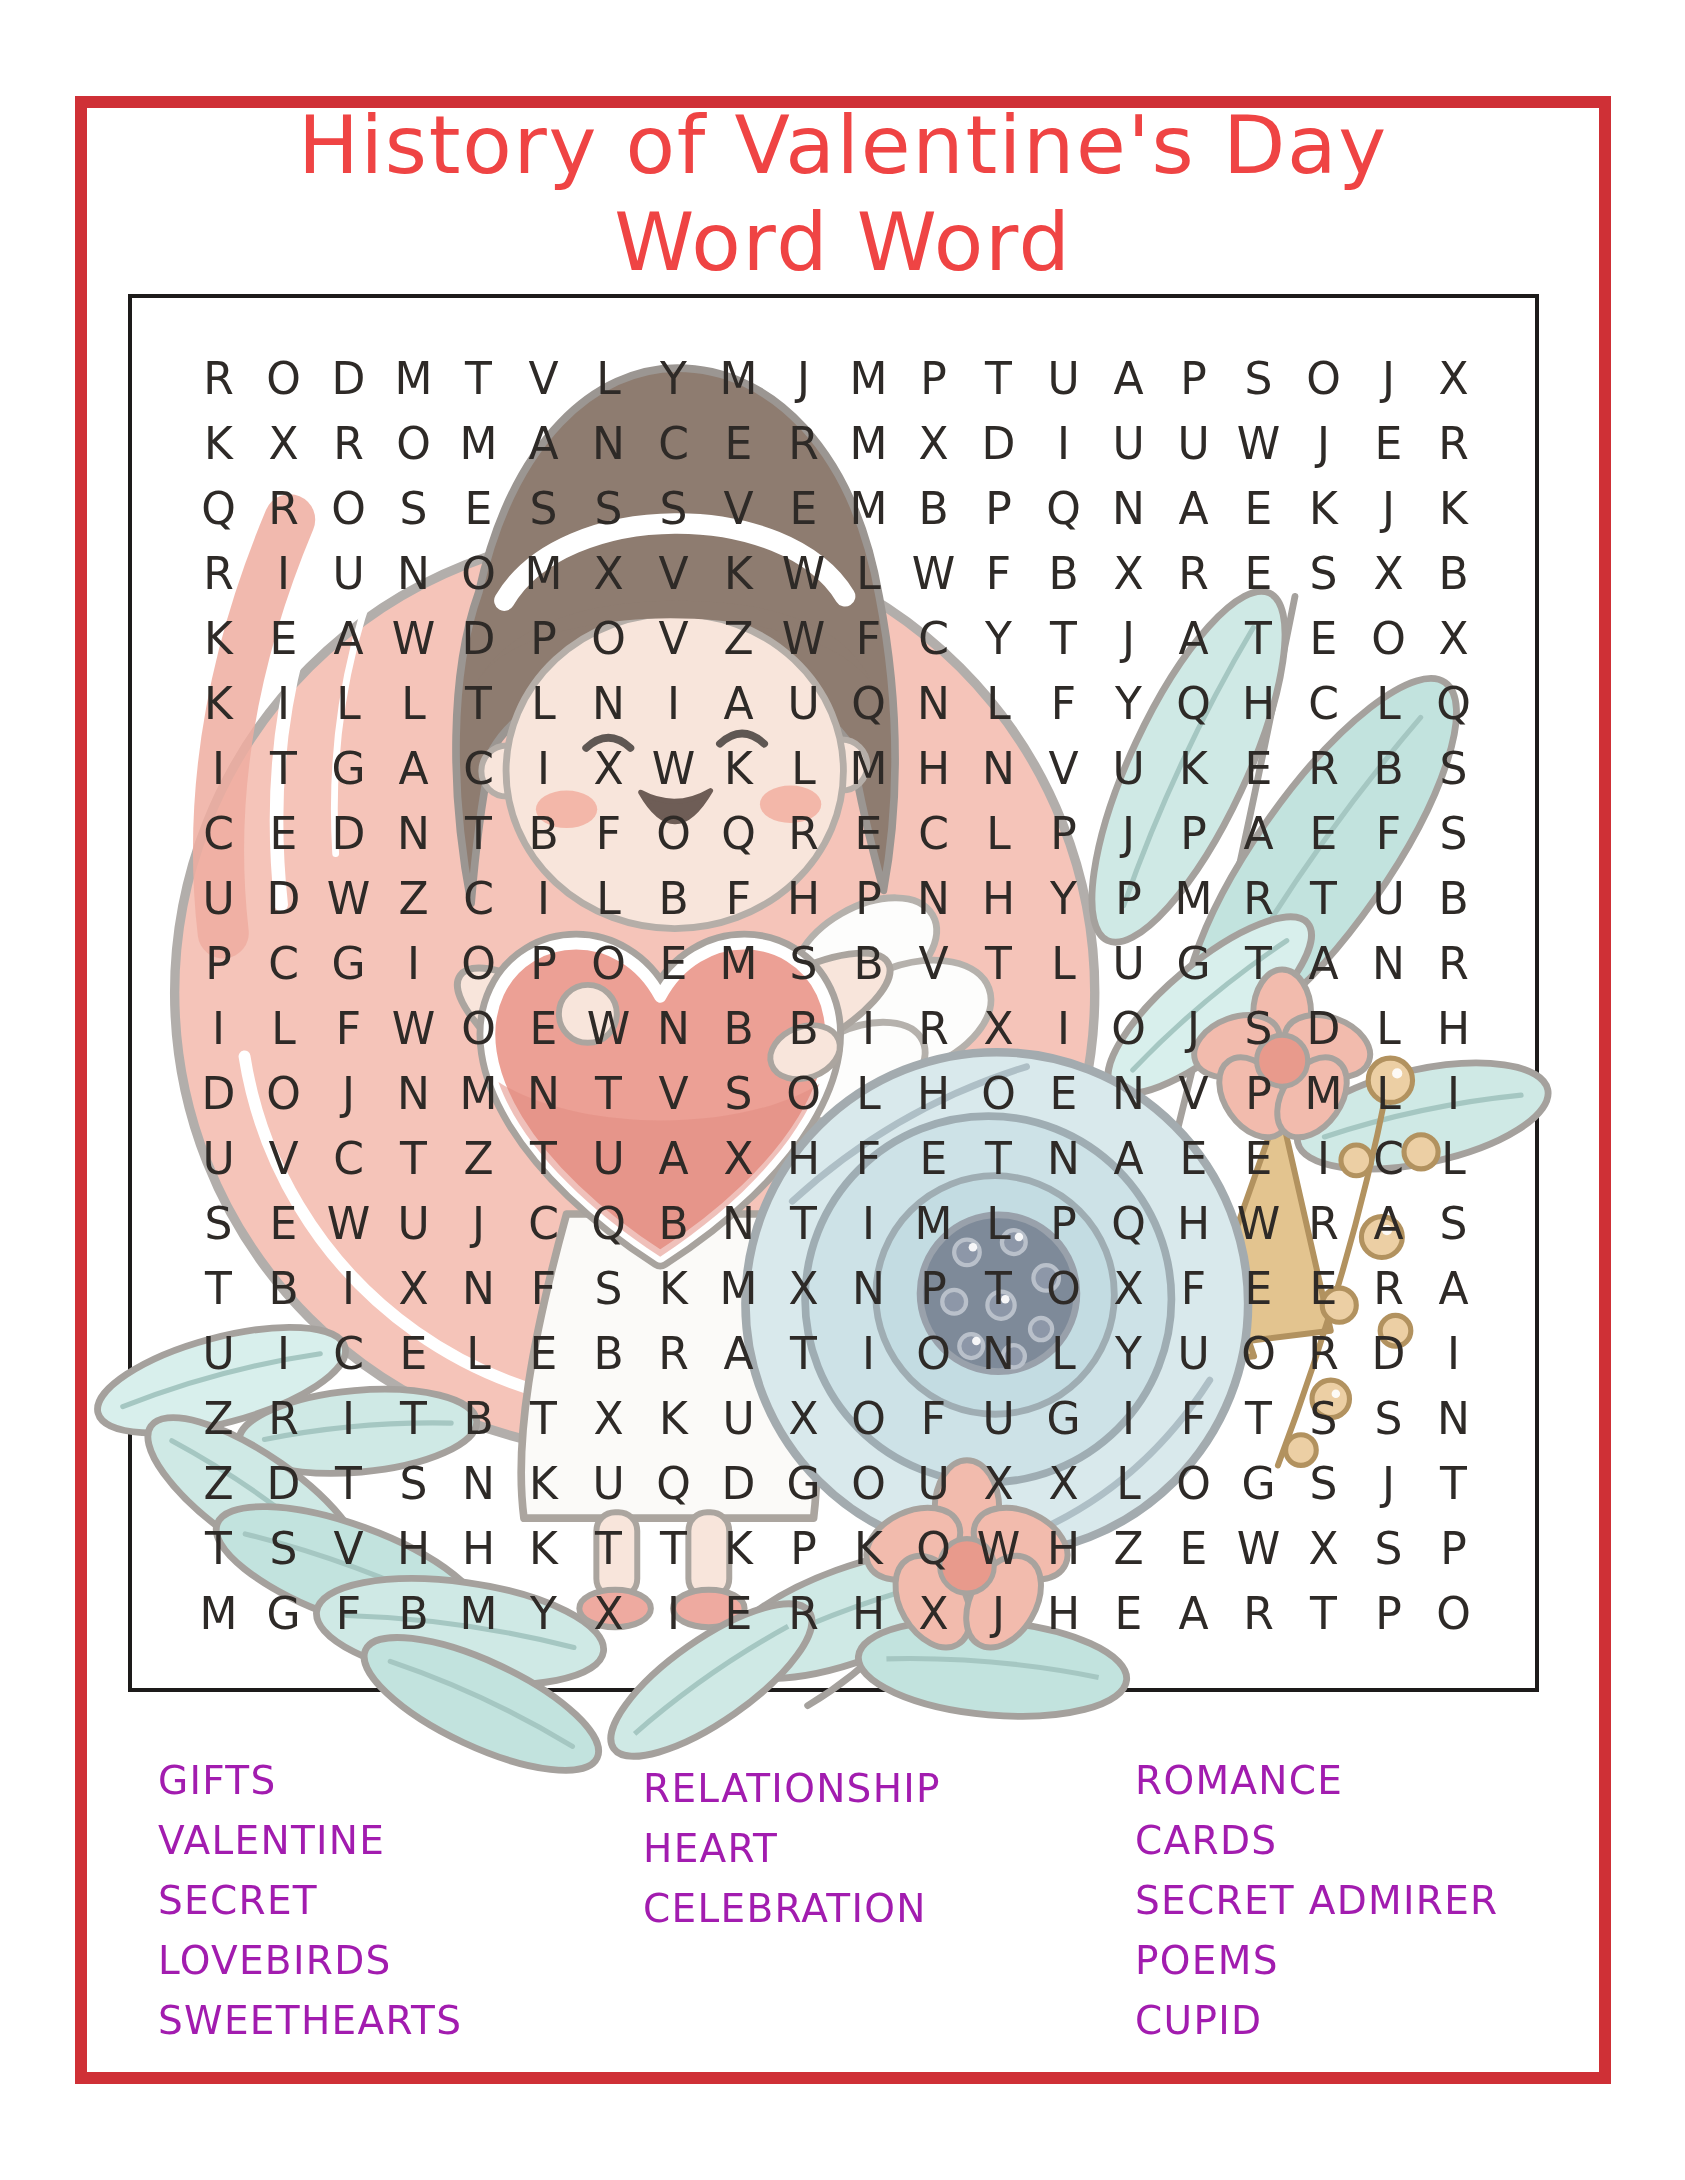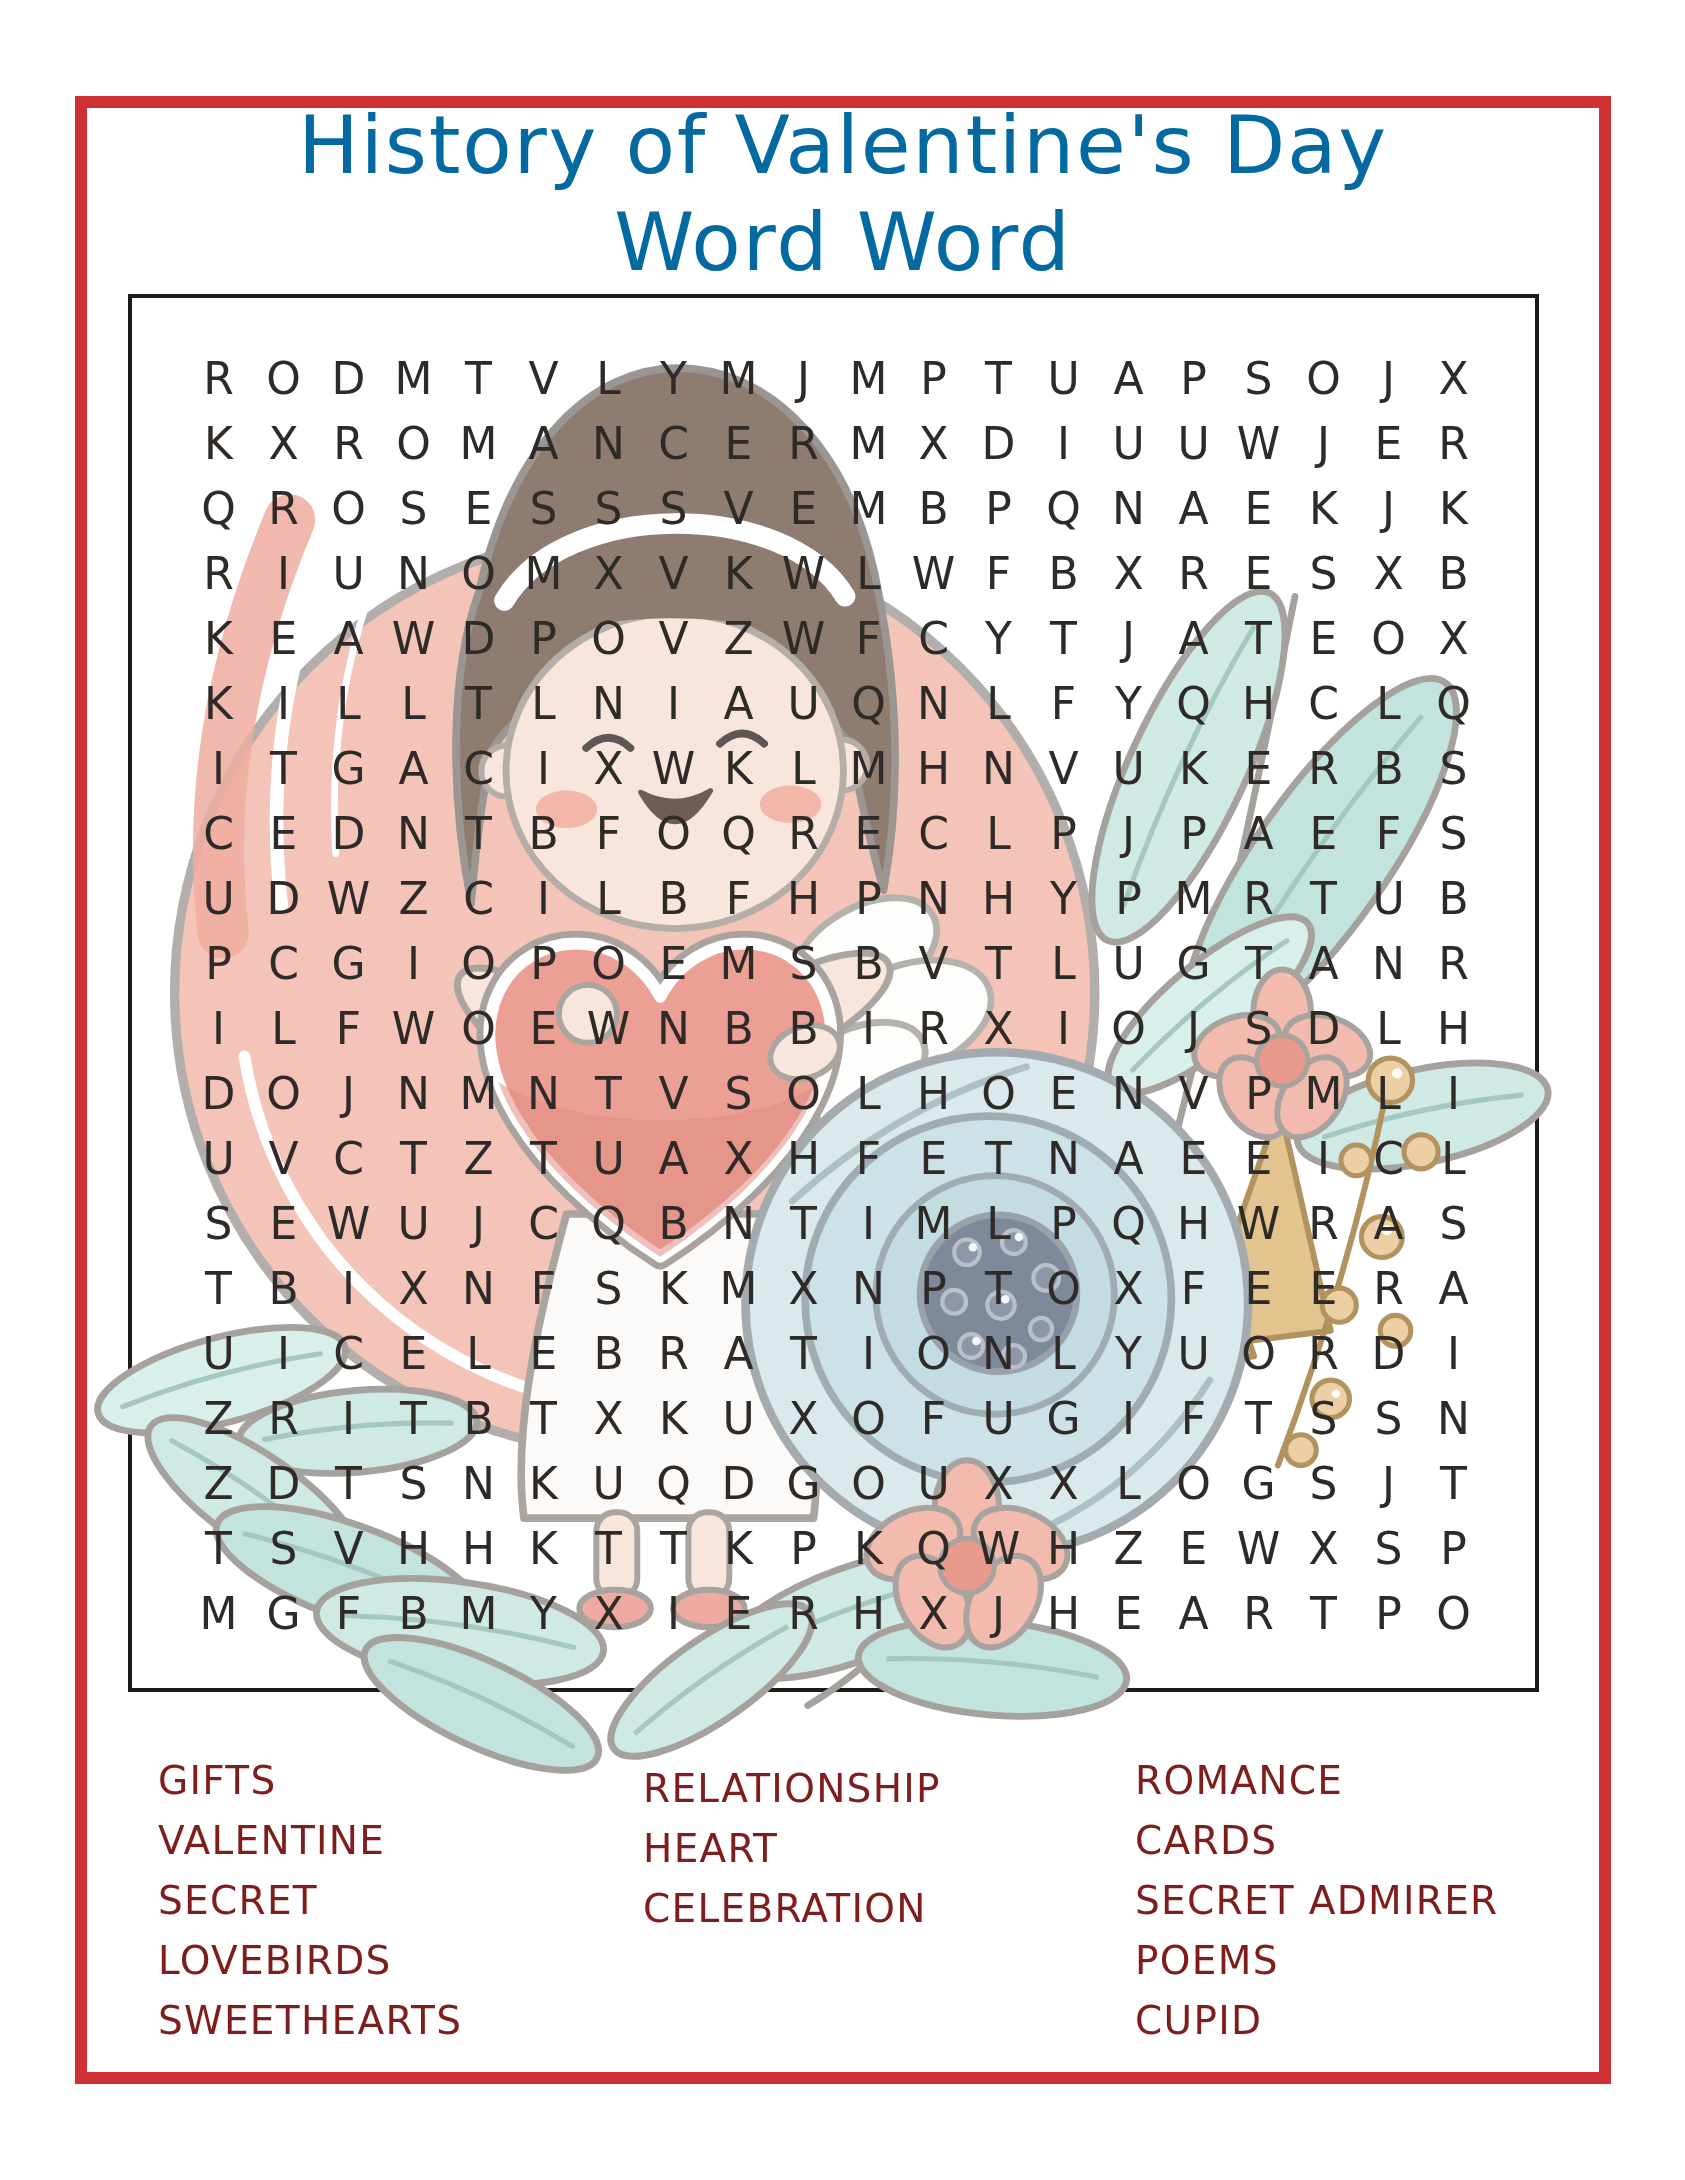--- a/index.html
+++ b/index.html
@@ -2,40 +2,40 @@
 <html style="font-size:13.6px"><head>
 <meta charset="utf-8">
 <style>
   html,body{margin:0;padding:0;background:#ffffff;}
   body{width:1686px;height:2181px;position:relative;font-family:"DejaVu Sans","Liberation Sans",sans-serif;}
   .page{position:absolute;inset:0;background:#ffffff;overflow:hidden;}
 
   .frame{position:absolute;left:75px;top:96px;width:1512px;height:1964px;
          border:12px solid #cf3036;z-index:6;pointer-events:none;}
 
-  .title-block{position:absolute;left:87px;top:95px;width:1512px;text-align:center;z-index:5;color:#0369a1;}
+  .title-block{position:absolute;left:87px;top:95px;width:1512px;text-align:center;z-index:5;color:#ef4444;}
   .title-line1{font-size:81px;line-height:101px;letter-spacing:1.7px;white-space:nowrap;}
   .title-line2{font-size:81px;line-height:92px;letter-spacing:1.7px;white-space:nowrap;}
 
   .grid-box{position:absolute;left:128px;top:294px;width:1403px;height:1390px;
             border:4.3px solid #1d1b1a;z-index:1;background:transparent;}
 
   .illustration{position:absolute;left:0;top:0;width:1686px;height:2181px;z-index:2;pointer-events:none;}
 
   .letters{position:absolute;left:186px;top:346px;z-index:3;display:grid;
            grid-template-columns:repeat(20,65px);grid-auto-rows:65px;}
   .cell{width:65px;height:65px;display:flex;align-items:center;justify-content:center;
         font-size:44px;color:#2e2a27;}
 
   .word-col{position:absolute;top:1751px;z-index:4;}
   .word-col-1{left:158px;}
   .word-col-2{left:643px;margin-top:8px;}
   .word-col-3{left:1135px;}
   .word{height:60px;line-height:60px;font-size:39px;letter-spacing:1.3px;
-        color:#7f1d1d;white-space:nowrap;}
+        color:#a21caf;white-space:nowrap;}
 </style>
 </head>
 <body>
 
 <div class="page">
 
   <div class="grid-box"></div>
 
   <svg class="illustration" viewBox="0 0 1979 2560" xmlns="http://www.w3.org/2000/svg">
 

